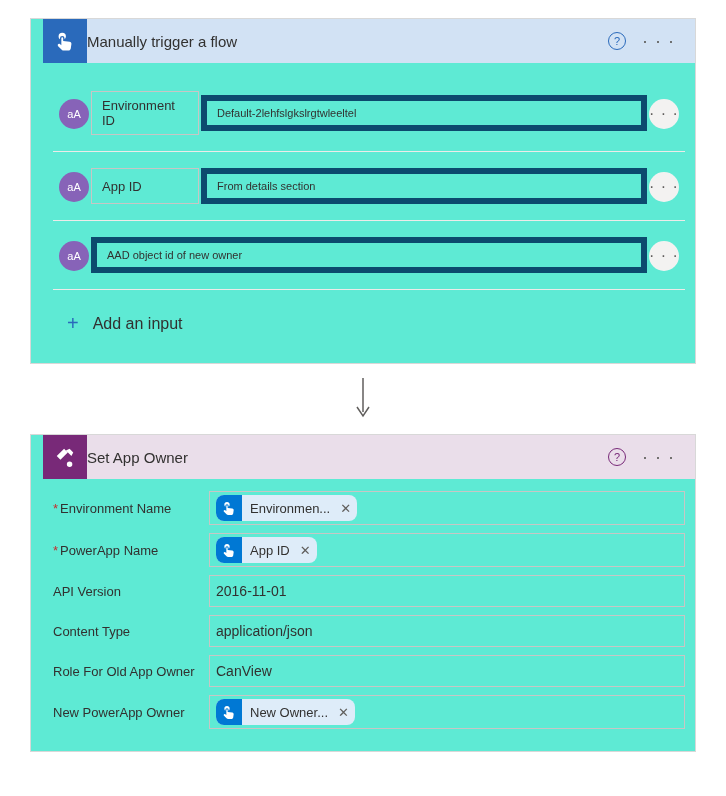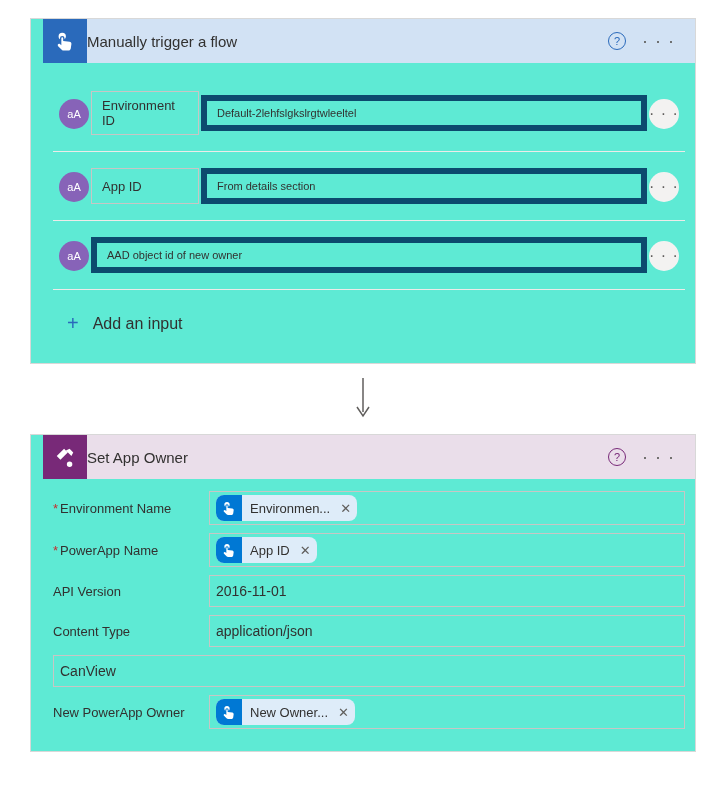--- a/index.html
+++ b/index.html
@@ -149,20 +149,21 @@
         <div class="action-label">API Version</div>
         <div class="action-value">2016-11-01</div>
       </div>
 
       <div class="action-row">
         <div class="action-label">Content Type</div>
         <div class="action-value">application/json</div>
       </div>
 
       <div class="action-row">
+        <div class="action-label">Role For Old App Owner</div>
         <div class="action-value">CanView</div>
       </div>
 
       <div class="action-row">
         <div class="action-label">New PowerApp Owner</div>
         <div class="action-value">
           <span class="token">
             <span class="token-icon tap-icon">
                 <svg width="16" height="16" viewBox="0 0 24 24">
                   <path fill="#fff" d="M9 3a4 4 0 0 0-4 4c0 1.3.6 2.4 1.5 3.1V9a2.5 2.5 0 1 1 5 0v1.1A4 4 0 0 0 13 7a4 4 0 0 0-4-4zm0 5a1 1 0 0 0-1 1v7.5l-1.6-1.1c-.7-.5-1.8-.3-2.2.5-.3.6-.2 1.3.3 1.8l4.2 4c.5.5 1.1.7 1.8.7h5.2c1.3 0 2.4-1 2.6-2.3l.7-4.7c.2-1.3-.7-2.5-2-2.7L10 12V9a1 1 0 0 0-1-1z"></path>

